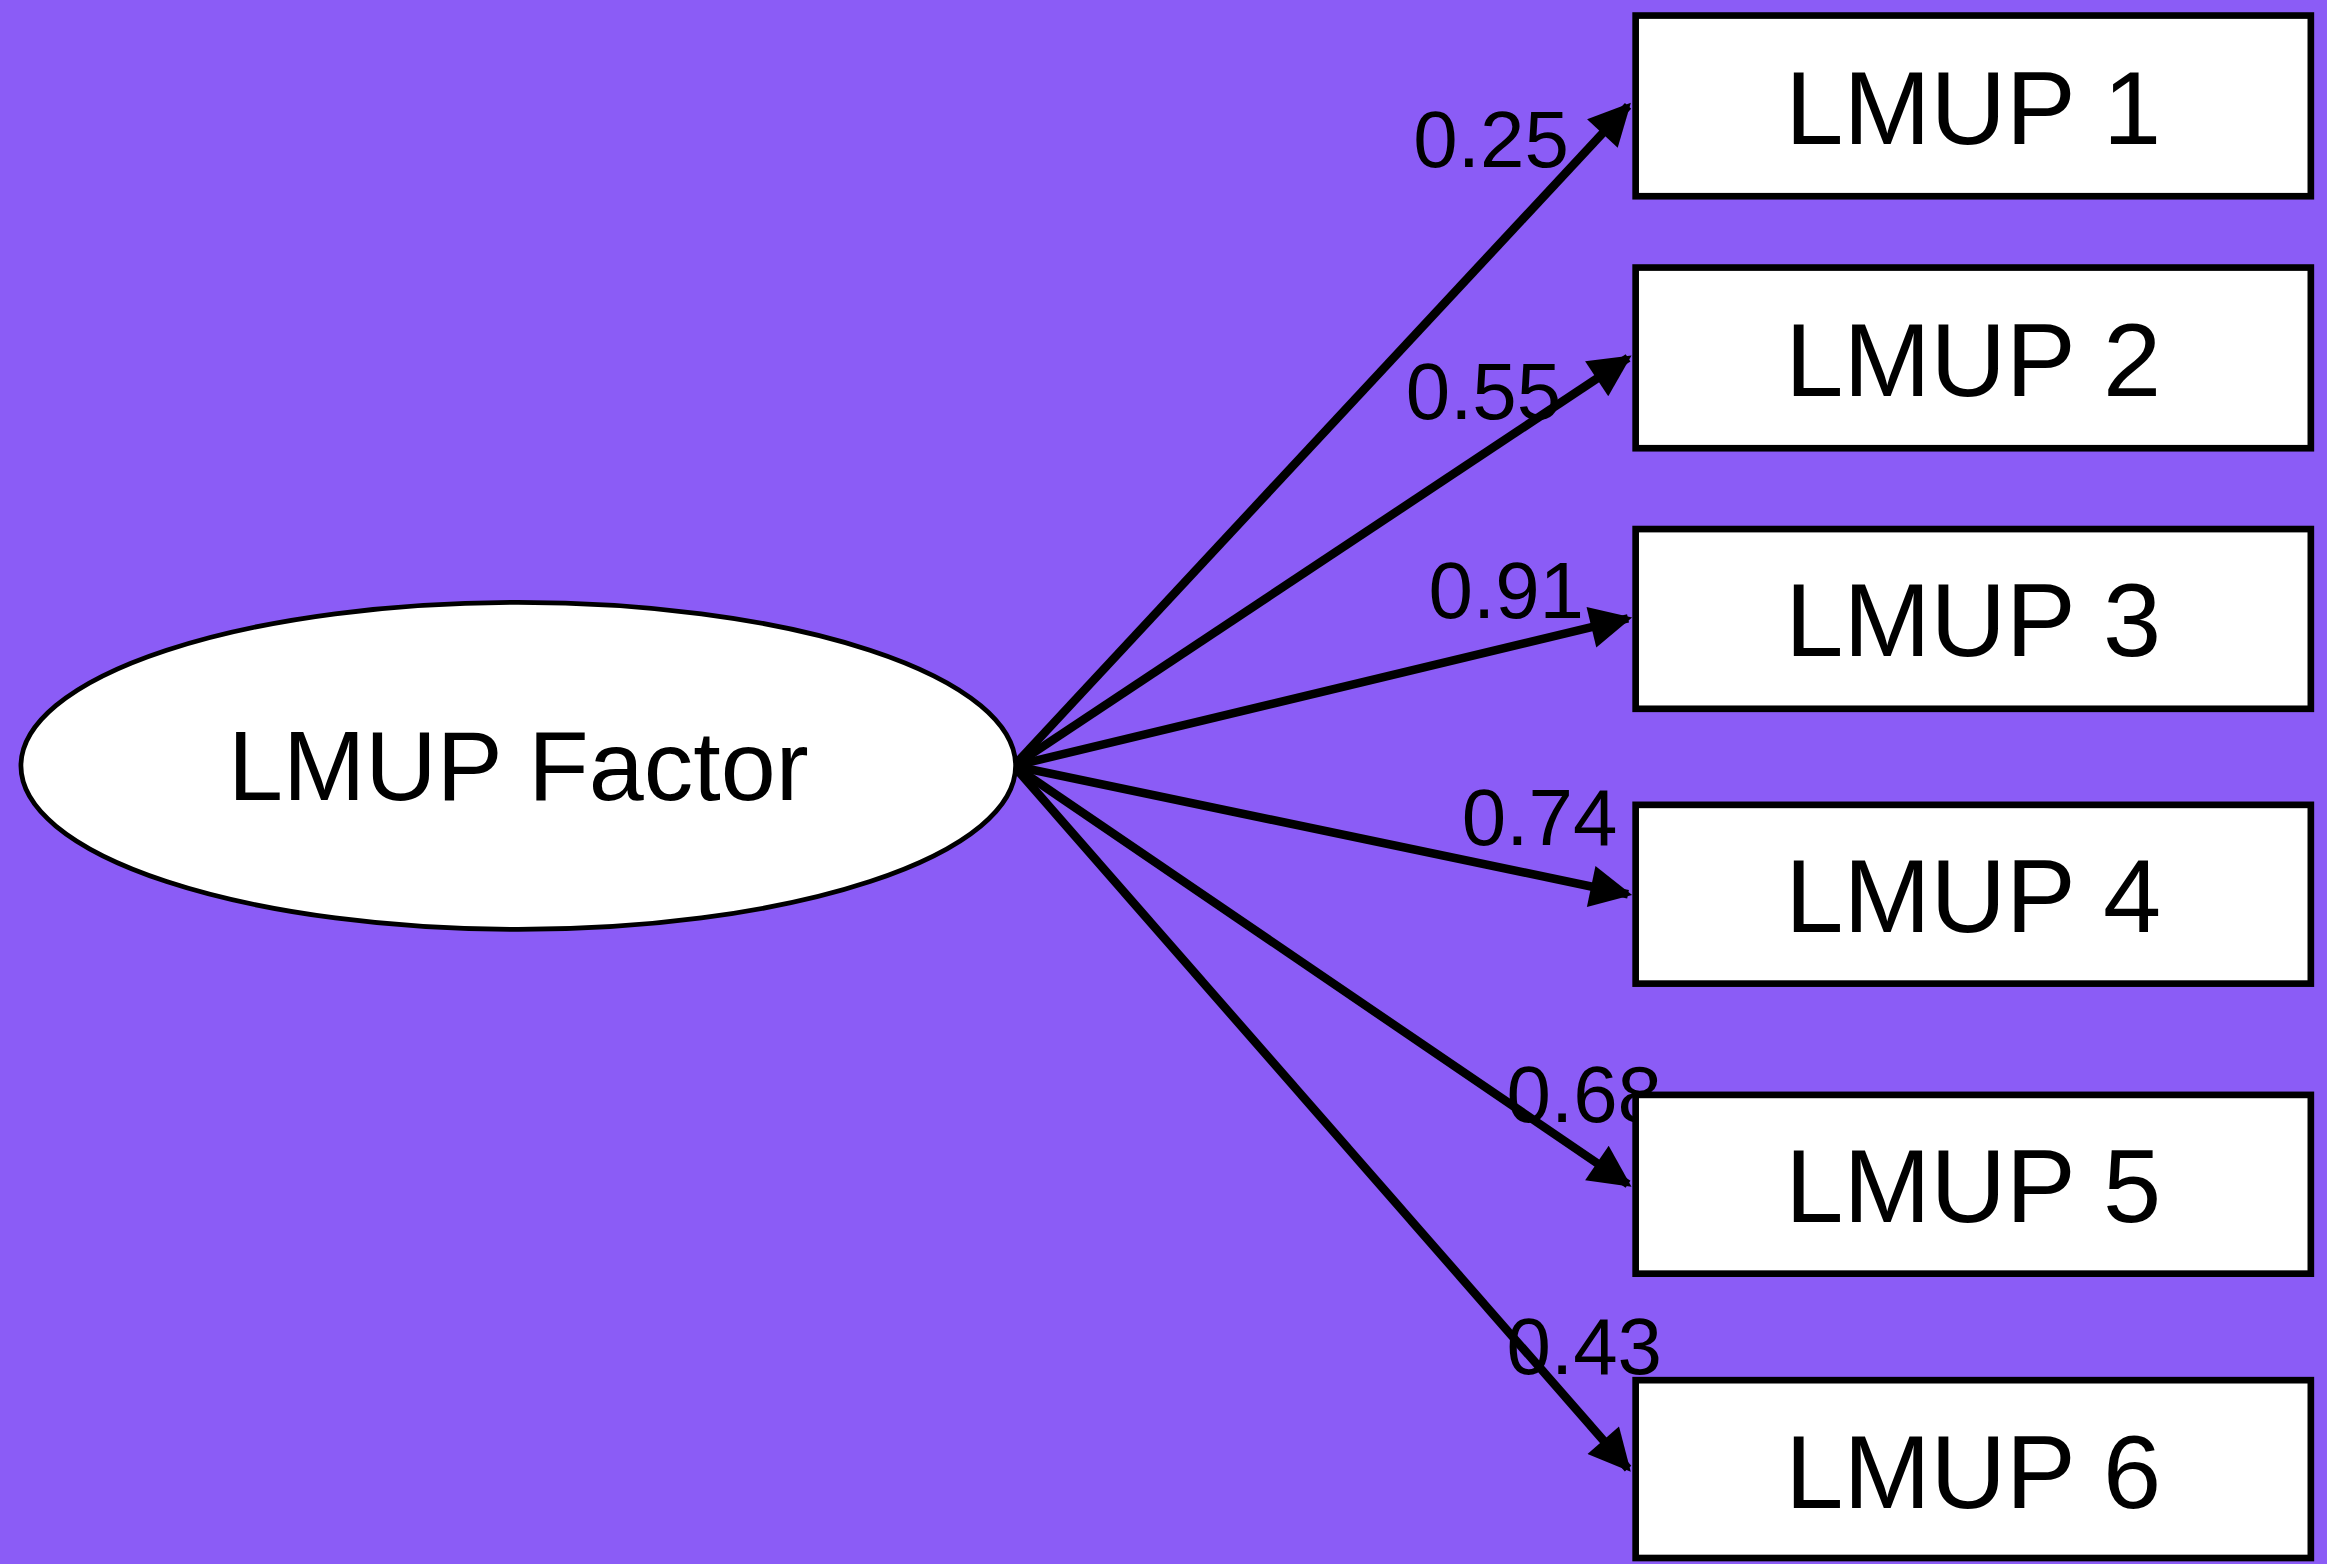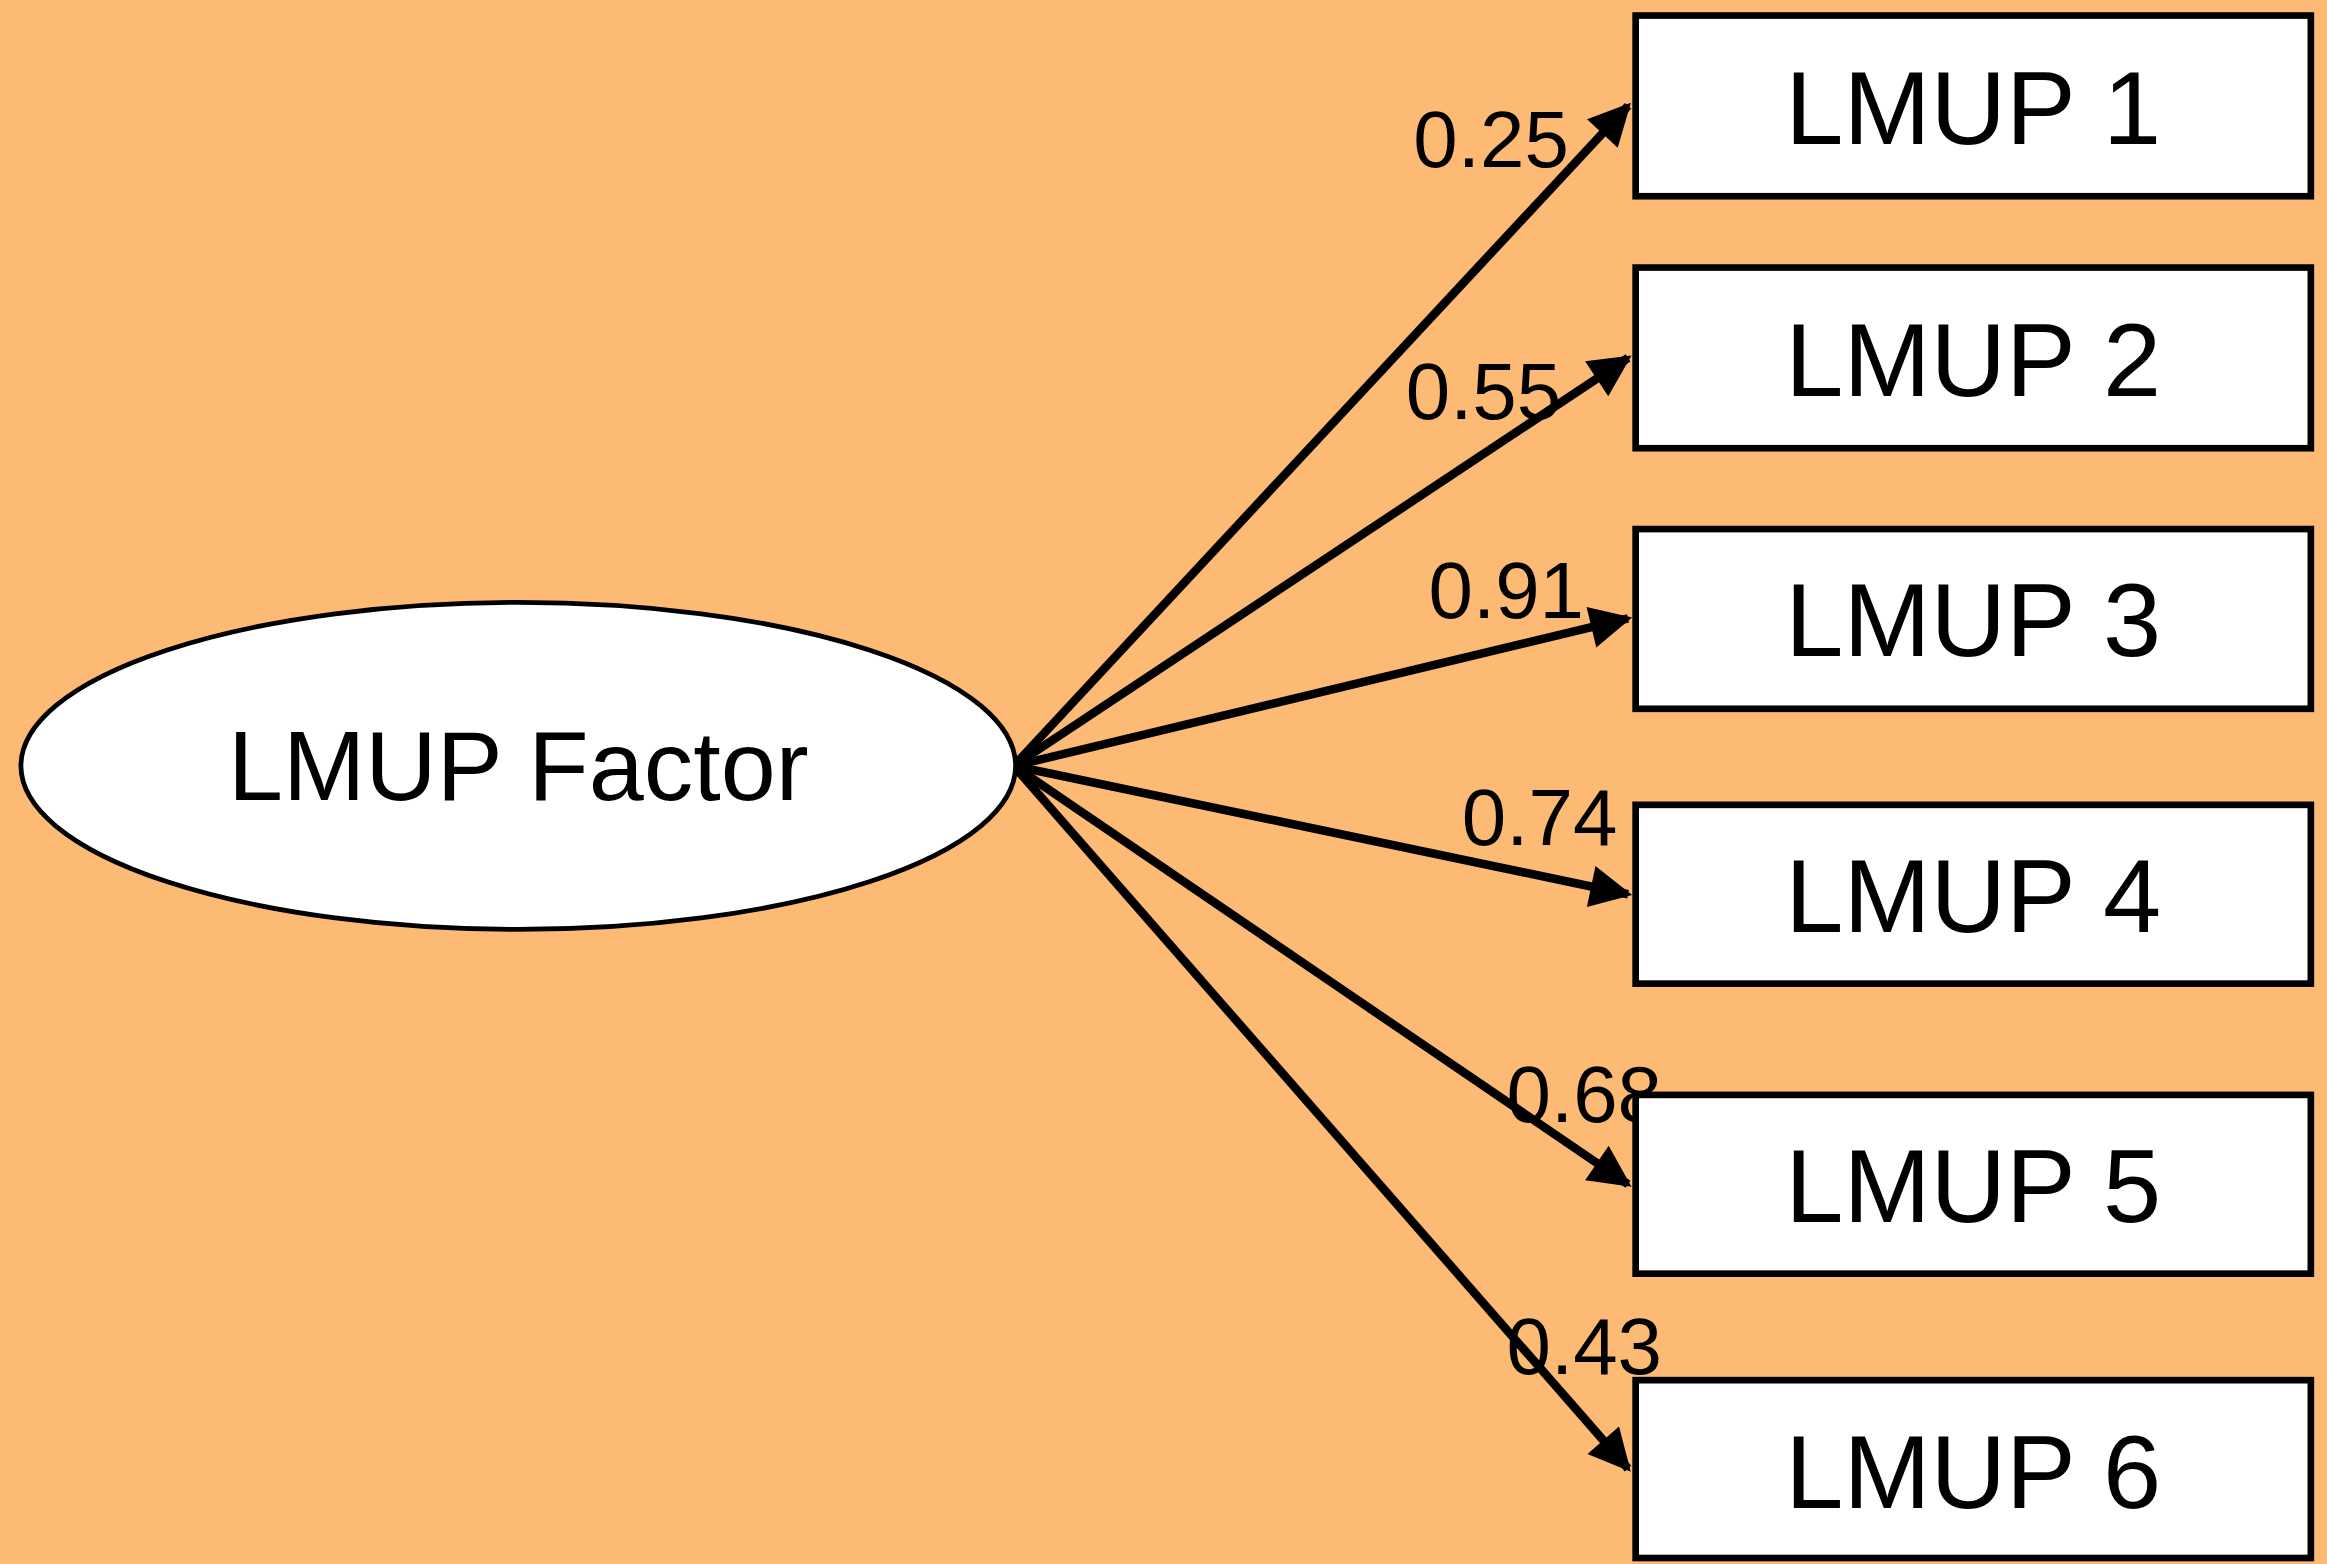--- a/index.html
+++ b/index.html
@@ -3,21 +3,21 @@
 <meta charset="utf-8">
 <style>
   html, body {
     margin: 0;
     padding: 0;
     background: #ffffff;
   }
   .stage {
     width: 2327px;
     height: 1565px;
-    background: #fdba74;
+    background: #8b5cf6;
   }
   svg { display: block; }
   .shape {
     fill: #ffffff;
     stroke: #000000;
   }
   .ellipse-shape { stroke-width: 5px; }
   .box-shape { stroke-width: 7px; }
   .arrow-shaft {
     stroke: #000000;

